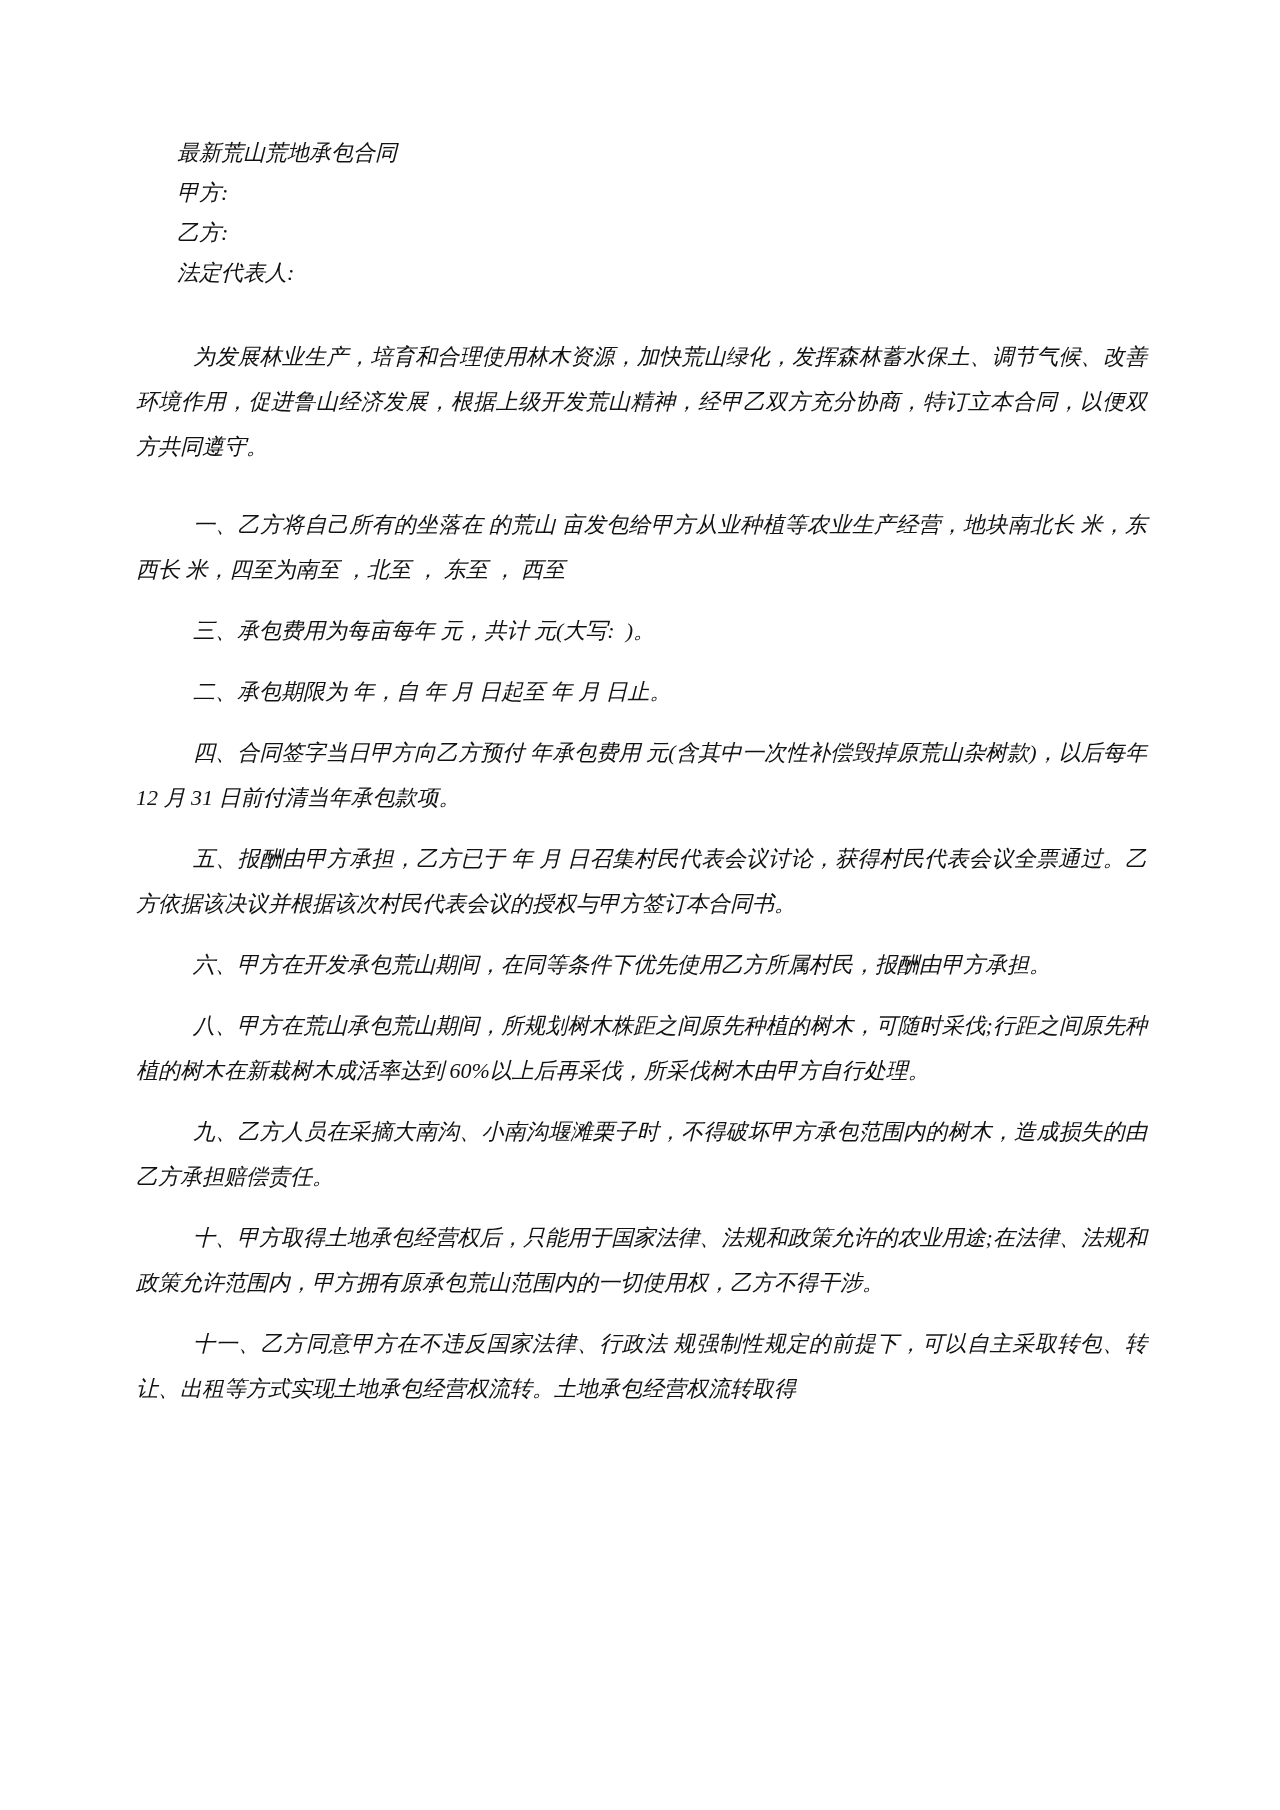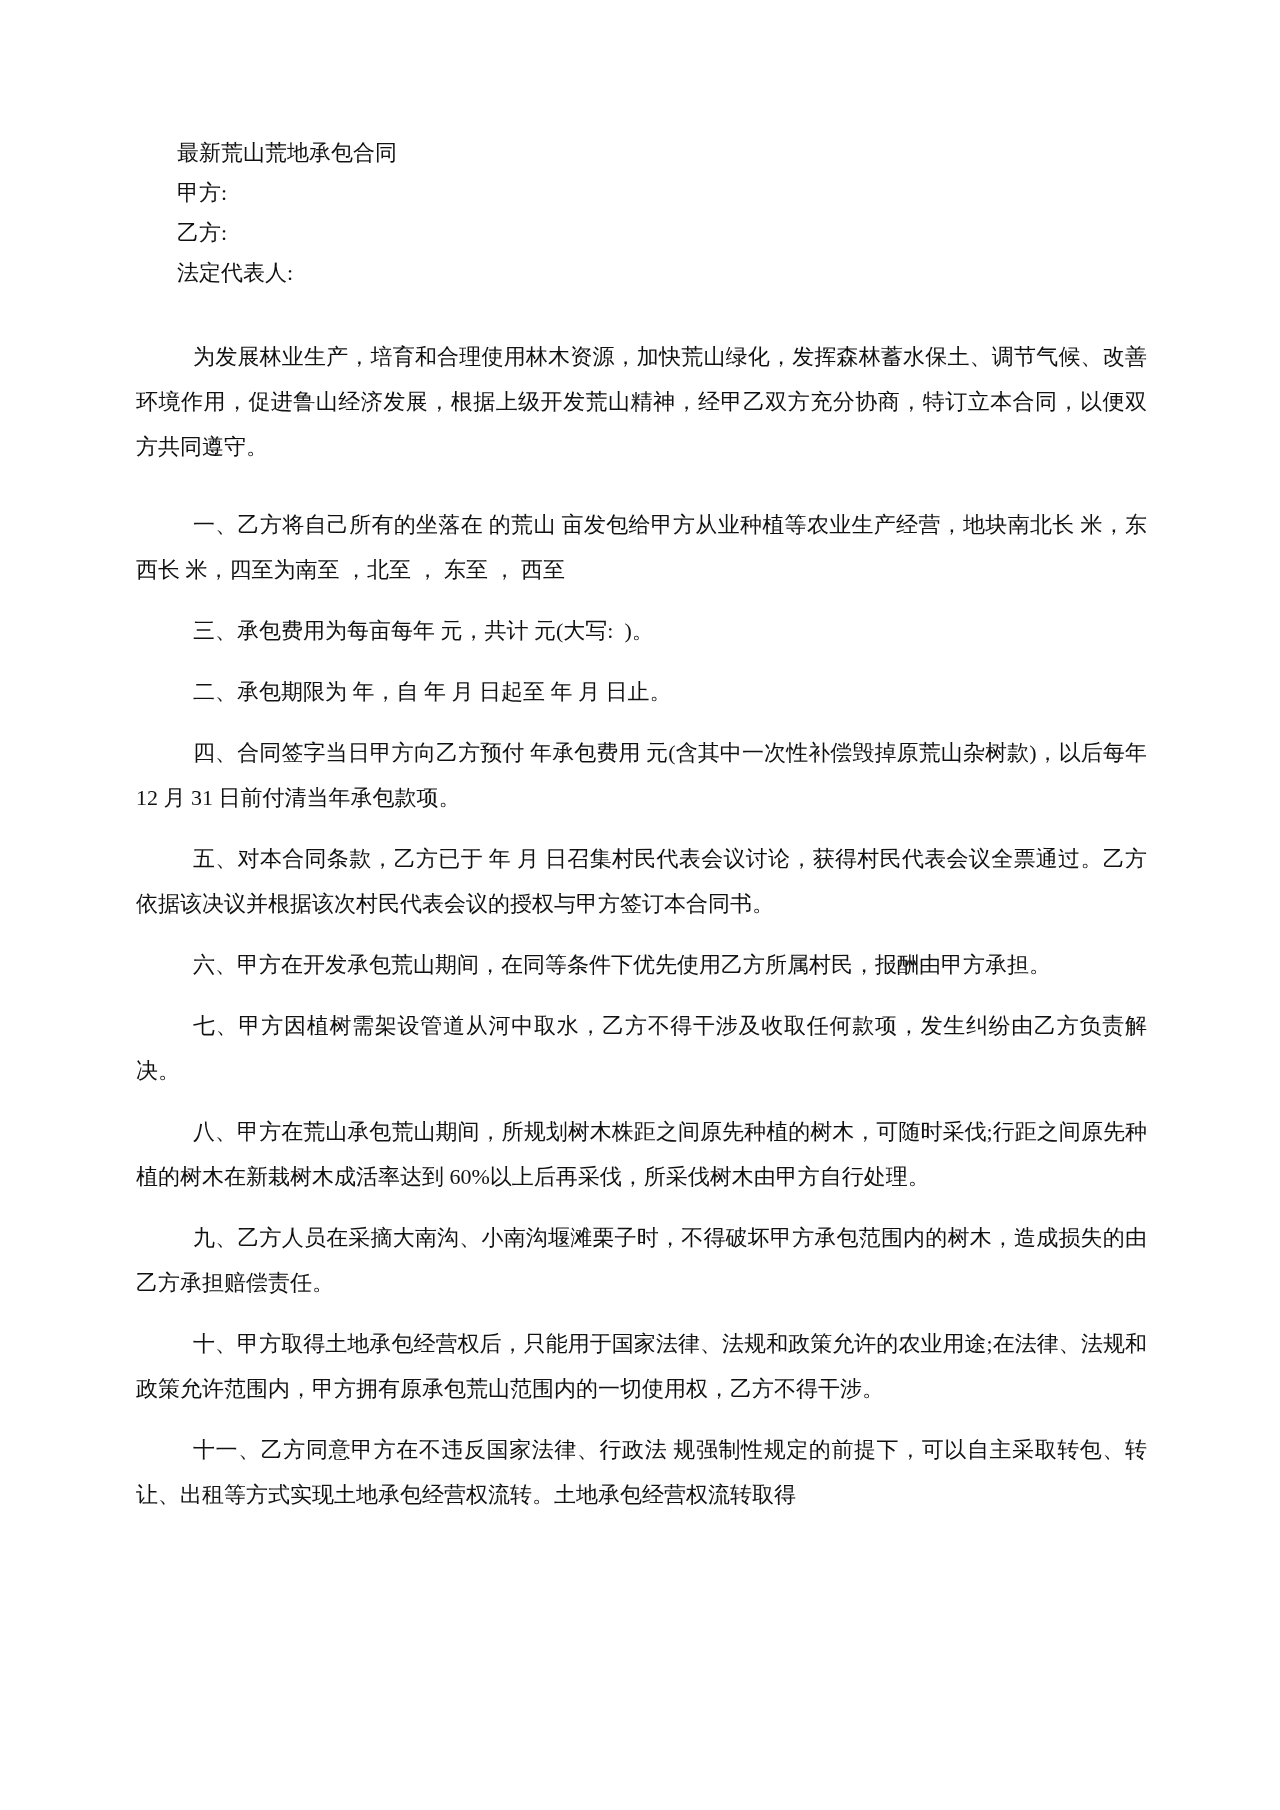--- a/index.html
+++ b/index.html
@@ -12,20 +12,21 @@
     width: 1280px;
     height: 1810px;
     margin: 0 auto;
     background: #ffffff;
     box-sizing: border-box;
     padding: 133px 117px 0 120px;
     overflow: hidden;
     font-family: "Liberation Serif", "DejaVu Serif", serif;
     font-size: 22px;
     color: #111111;
+    font-style: italic;
   }
   .header-line {
     line-height: 40px;
     text-indent: 57px;
     white-space: pre-wrap;
   }
   .para {
     margin: 16px;
     line-height: 45px;
     text-align: justify;
@@ -50,22 +51,21 @@
   <div class="header-line">乙方:</div>
   <div class="header-line">法定代表人:</div>
 
   <p class="para intro">为发展林业生产，培育和合理使用林木资源，加快荒山绿化，发挥森林蓄水保土、调节气候、改善环境作用，促进鲁山经济发展，根据上级开发荒山精神，经甲乙双方充分协商，特订立本合同，以便双方共同遵守。</p>
 
   <div class="clauses">
     <p class="para">一、乙方将自己所有的坐落在 的荒山 亩发包给甲方从业种植等农业生产经营，地块南北长 米，东西长 米，四至为南至 ，北至 ， 东至 ， 西至</p>
     <p class="para">三、承包费用为每亩每年 元，共计 元(大写:  )。</p>
     <p class="para">二、承包期限为 年，自 年 月 日起至 年 月 日止。</p>
     <p class="para">四、合同签字当日甲方向乙方预付 年承包费用 元(含其中一次性补偿毁掉原荒山杂树款)，以后每年 12 月 31 日前付清当年承包款项。</p>
-    <p class="para">五、对本合同条款，乙方已于 年 月 日召集村民代表会议讨论，获得村民代表会议全票通过。乙方依据该决议并根据该次村民代表会议的授权与甲方签订本合同书。</p>
+    <p class="para">五、报酬由甲方承担，乙方已于 年 月 日召集村民代表会议讨论，获得村民代表会议全票通过。乙方依据该决议并根据该次村民代表会议的授权与甲方签订本合同书。</p>
     <p class="para">六、甲方在开发承包荒山期间，在同等条件下优先使用乙方所属村民，报酬由甲方承担。</p>
-    <p class="para">七、甲方因植树需架设管道从河中取水，乙方不得干涉及收取任何款项，发生纠纷由乙方负责解决。</p>
     <p class="para">八、甲方在荒山承包荒山期间，所规划树木株距之间原先种植的树木，可随时采伐;行距之间原先种植的树木在新栽树木成活率达到 60%以上后再采伐，所采伐树木由甲方自行处理。</p>
     <p class="para">九、乙方人员在采摘大南沟、小南沟堰滩栗子时，不得破坏甲方承包范围内的树木，造成损失的由乙方承担赔偿责任。</p>
     <p class="para">十、甲方取得土地承包经营权后，只能用于国家法律、法规和政策允许的农业用途;在法律、法规和政策允许范围内，甲方拥有原承包荒山范围内的一切使用权，乙方不得干涉。</p>
     <p class="para">十一、乙方同意甲方在不违反国家法律、行政法 规强制性规定的前提下，可以自主采取转包、转让、出租等方式实现土地承包经营权流转。土地承包经营权流转取得</p>
   </div>
 
 </div>
 
 </body></html>

